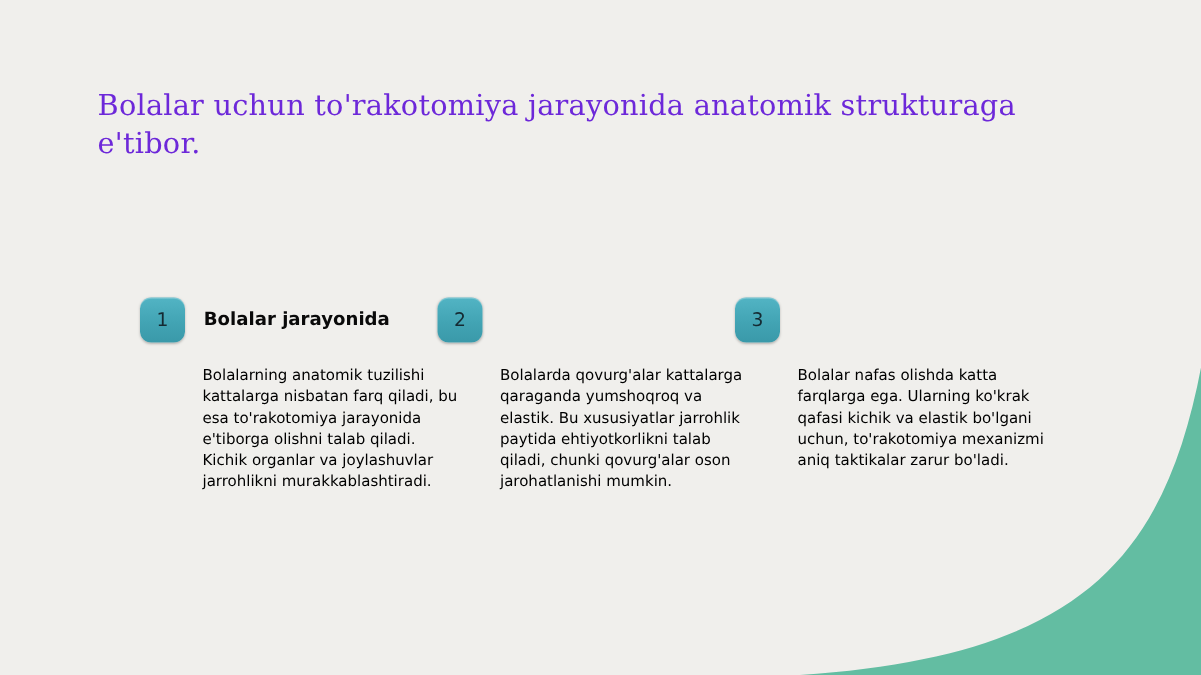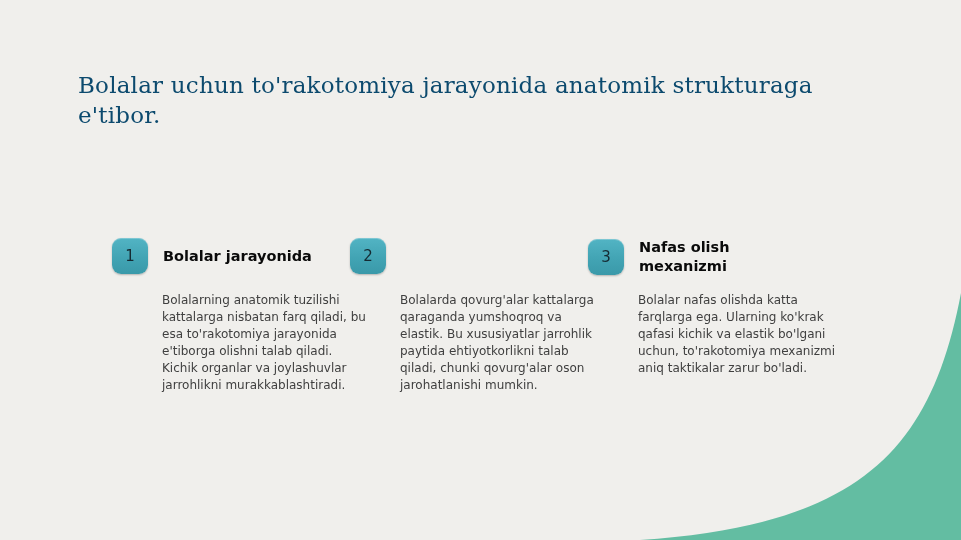--- a/index.html
+++ b/index.html
@@ -20,21 +20,21 @@
   }
   .slide-title {
     position: absolute;
     left: 78px;
     top: 70px;
     width: 800px;
     font-family: "DejaVu Serif", serif;
     font-size: 23px;
     line-height: 30px;
     font-weight: 400;
-    color: #0c4a6e;
+    color: #6d28d9;
     letter-spacing: 0.2px;
   }
   .column {
     position: absolute;
     top: 238px;
     width: 265px;
   }
   .col-1 { left: 112px; }
   .col-2 { left: 350px; }
   .col-3 { left: 588px; }
@@ -63,21 +63,21 @@
     color: #0a0a0a;
     max-width: 160px;
   }
   .col-body {
     position: absolute;
     left: 50px;
     top: 54px;
     width: 206px;
     font-size: 12px;
     line-height: 17px;
-    color: #404040;
+    color: #000000;
   }
   .corner-swoosh {
     position: absolute;
     right: 0;
     bottom: 0;
     width: 330px;
     height: 250px;
     display: block;
   }
 </style>
@@ -99,21 +99,20 @@
   <div class="column col-2">
     <div class="col-header">
       <div class="badge">2</div>
     </div>
     <p class="col-body">Bolalarda qovurg'alar kattalarga qaraganda yumshoqroq va elastik. Bu xususiyatlar jarrohlik paytida ehtiyotkorlikni talab qiladi, chunki qovurg'alar oson jarohatlanishi mumkin.</p>
   </div>
 
   <div class="column col-3">
     <div class="col-header">
       <div class="badge">3</div>
-      <div class="col-heading">Nafas olish mexanizmi</div>
     </div>
     <p class="col-body">Bolalar nafas olishda katta farqlarga ega. Ularning ko'krak qafasi kichik va elastik bo'lgani uchun, to'rakotomiya mexanizmi aniq taktikalar zarur bo'ladi.</p>
   </div>
 
   <svg class="corner-swoosh" viewBox="0 0 330 250" preserveAspectRatio="none" aria-hidden="true">
     <path d="M 330 3 C 300 160 230 235 9 250 L 330 250 Z" fill="#63bda2"></path>
   </svg>
 
 </div>
 

